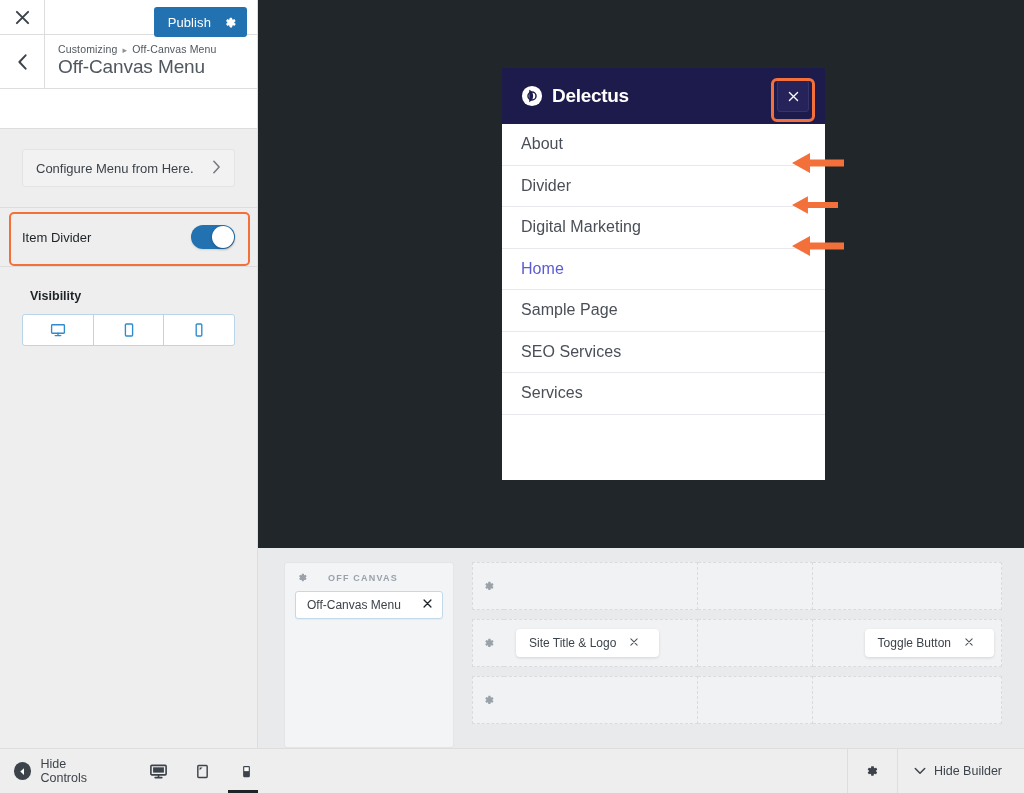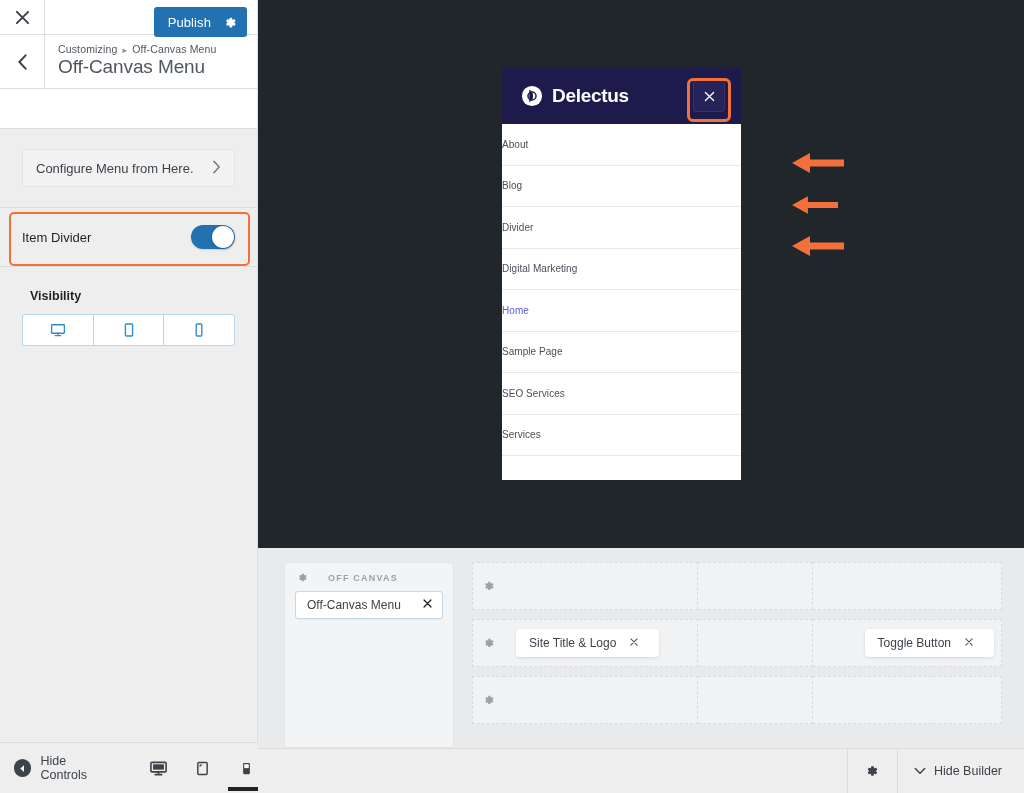--- a/index.html
+++ b/index.html
@@ -132,21 +132,21 @@
   .vis-btn {
     flex: 1; height: 30px; display: flex; align-items: center;
     justify-content: center; border-right: 1px solid #b9d5ea;
     cursor: pointer; color: #2d8bce;
   }
   .vis-btn:last-child { border-right: none; }
 
   
   .cz-bottom {
     position: absolute; left: 0; bottom: 0;
-    width: 258px; height: 51px;
+    width: 258px; height: 45px;
     background: #eeeeee; border-top: 1px solid #dddddd;
     display: flex; align-items: center;
   }
   .hide-controls {
     display: flex; align-items: center; gap: 9px;
     padding-left: 14px; font-size: 12.5px; color: #3c434a; cursor: pointer;
   }
   .hc-circle {
     width: 18px; height: 18px; border-radius: 50%;
     background: #3c434a; display: flex; align-items: center;
@@ -168,21 +168,21 @@
 
   
   .preview {
     position: absolute; left: 258px; top: 0;
     width: 766px; height: 548px; background: #21262b;
   }
 
   
   .oc-menu {
     position: absolute; left: 244px; top: 68px;
-    width: 239px; height: 412px;
+    width: 323px; height: 412px;
     background: #ffffff; overflow: hidden;
   }
   .oc-head {
     height: 56px; background: #1d1b4b;
     display: flex; align-items: center; justify-content: space-between;
     padding: 0 16px 0 19px; position: relative;
   }
   .oc-brand { display: flex; align-items: center; gap: 9px; }
   .oc-logo {
     width: 22px; height: 22px; display: block;
@@ -199,21 +199,21 @@
   }
   .oc-close-hl {
     position: absolute; right: 10px; top: 10px;
     width: 44px; height: 44px;
     border: 3px solid #f4703b; border-radius: 6px;
     pointer-events: none;
   }
   .oc-list { background: #ffffff; }
   .oc-item {
     height: 41.5px; display: flex; align-items: center;
-    font-size: 10px; color: #4a4f57;
+    padding-left: 19px; font-size: 16px; color: #4a4f57;
     border-bottom: 1px solid #e9e9ed; cursor: pointer;
     letter-spacing: .05px;
   }
   .oc-item.current { color: #5b5bd6; }
 
   
   .arrow {
     position: absolute; width: 52px; height: 26px;
     pointer-events: none;
   }
@@ -391,23 +391,20 @@
         <div class="oc-close">
           <svg width="13" height="13" viewBox="0 0 16 16">
             <path d="M3 3 L13 13 M13 3 L3 13" stroke="#ffffff" stroke-width="1.6" fill="none" stroke-linecap="round"></path>
           </svg>
         </div>
         <div class="oc-close-hl"></div>
       </div>
       <div class="oc-list">
         <div class="oc-item">
             <span>About</span>
-          </div>
-        <div class="oc-item">
-            <span>Blog</span>
           </div>
         <div class="oc-item">
             <span>Divider</span>
           </div>
         <div class="oc-item">
             <span>Digital Marketing</span>
           </div>
         <div class="oc-item current">
             <span>Home</span>
           </div>

